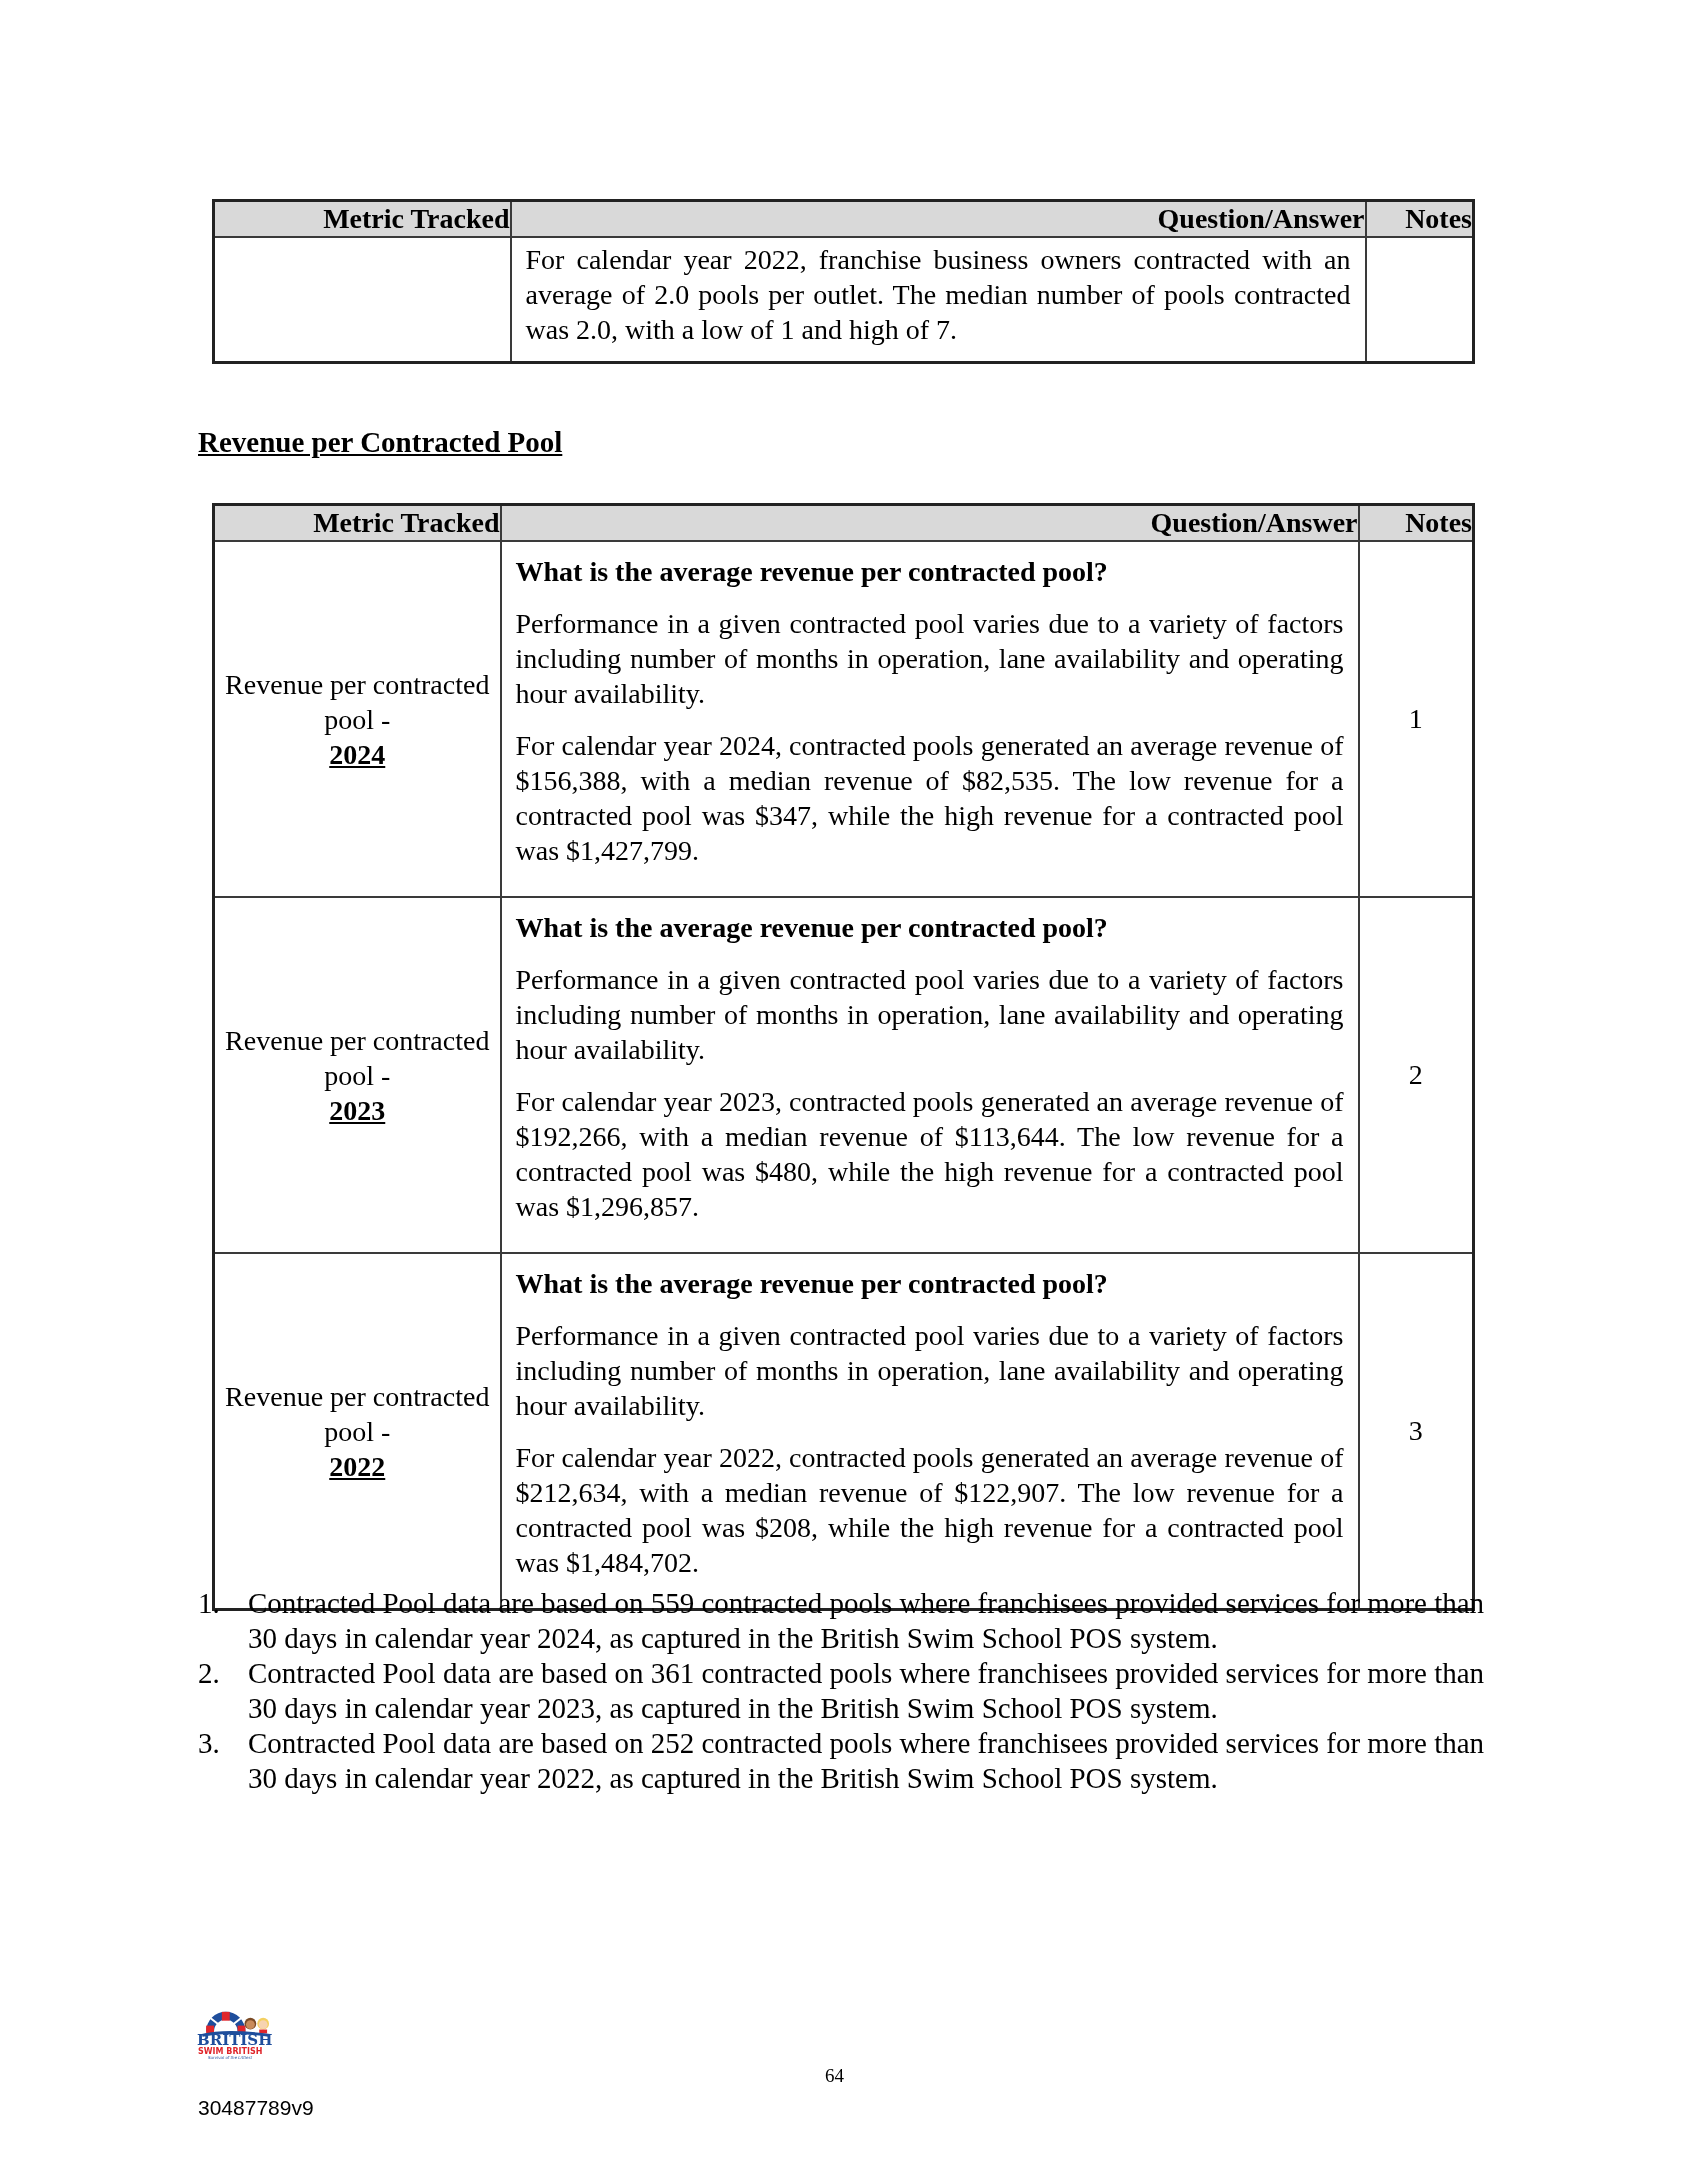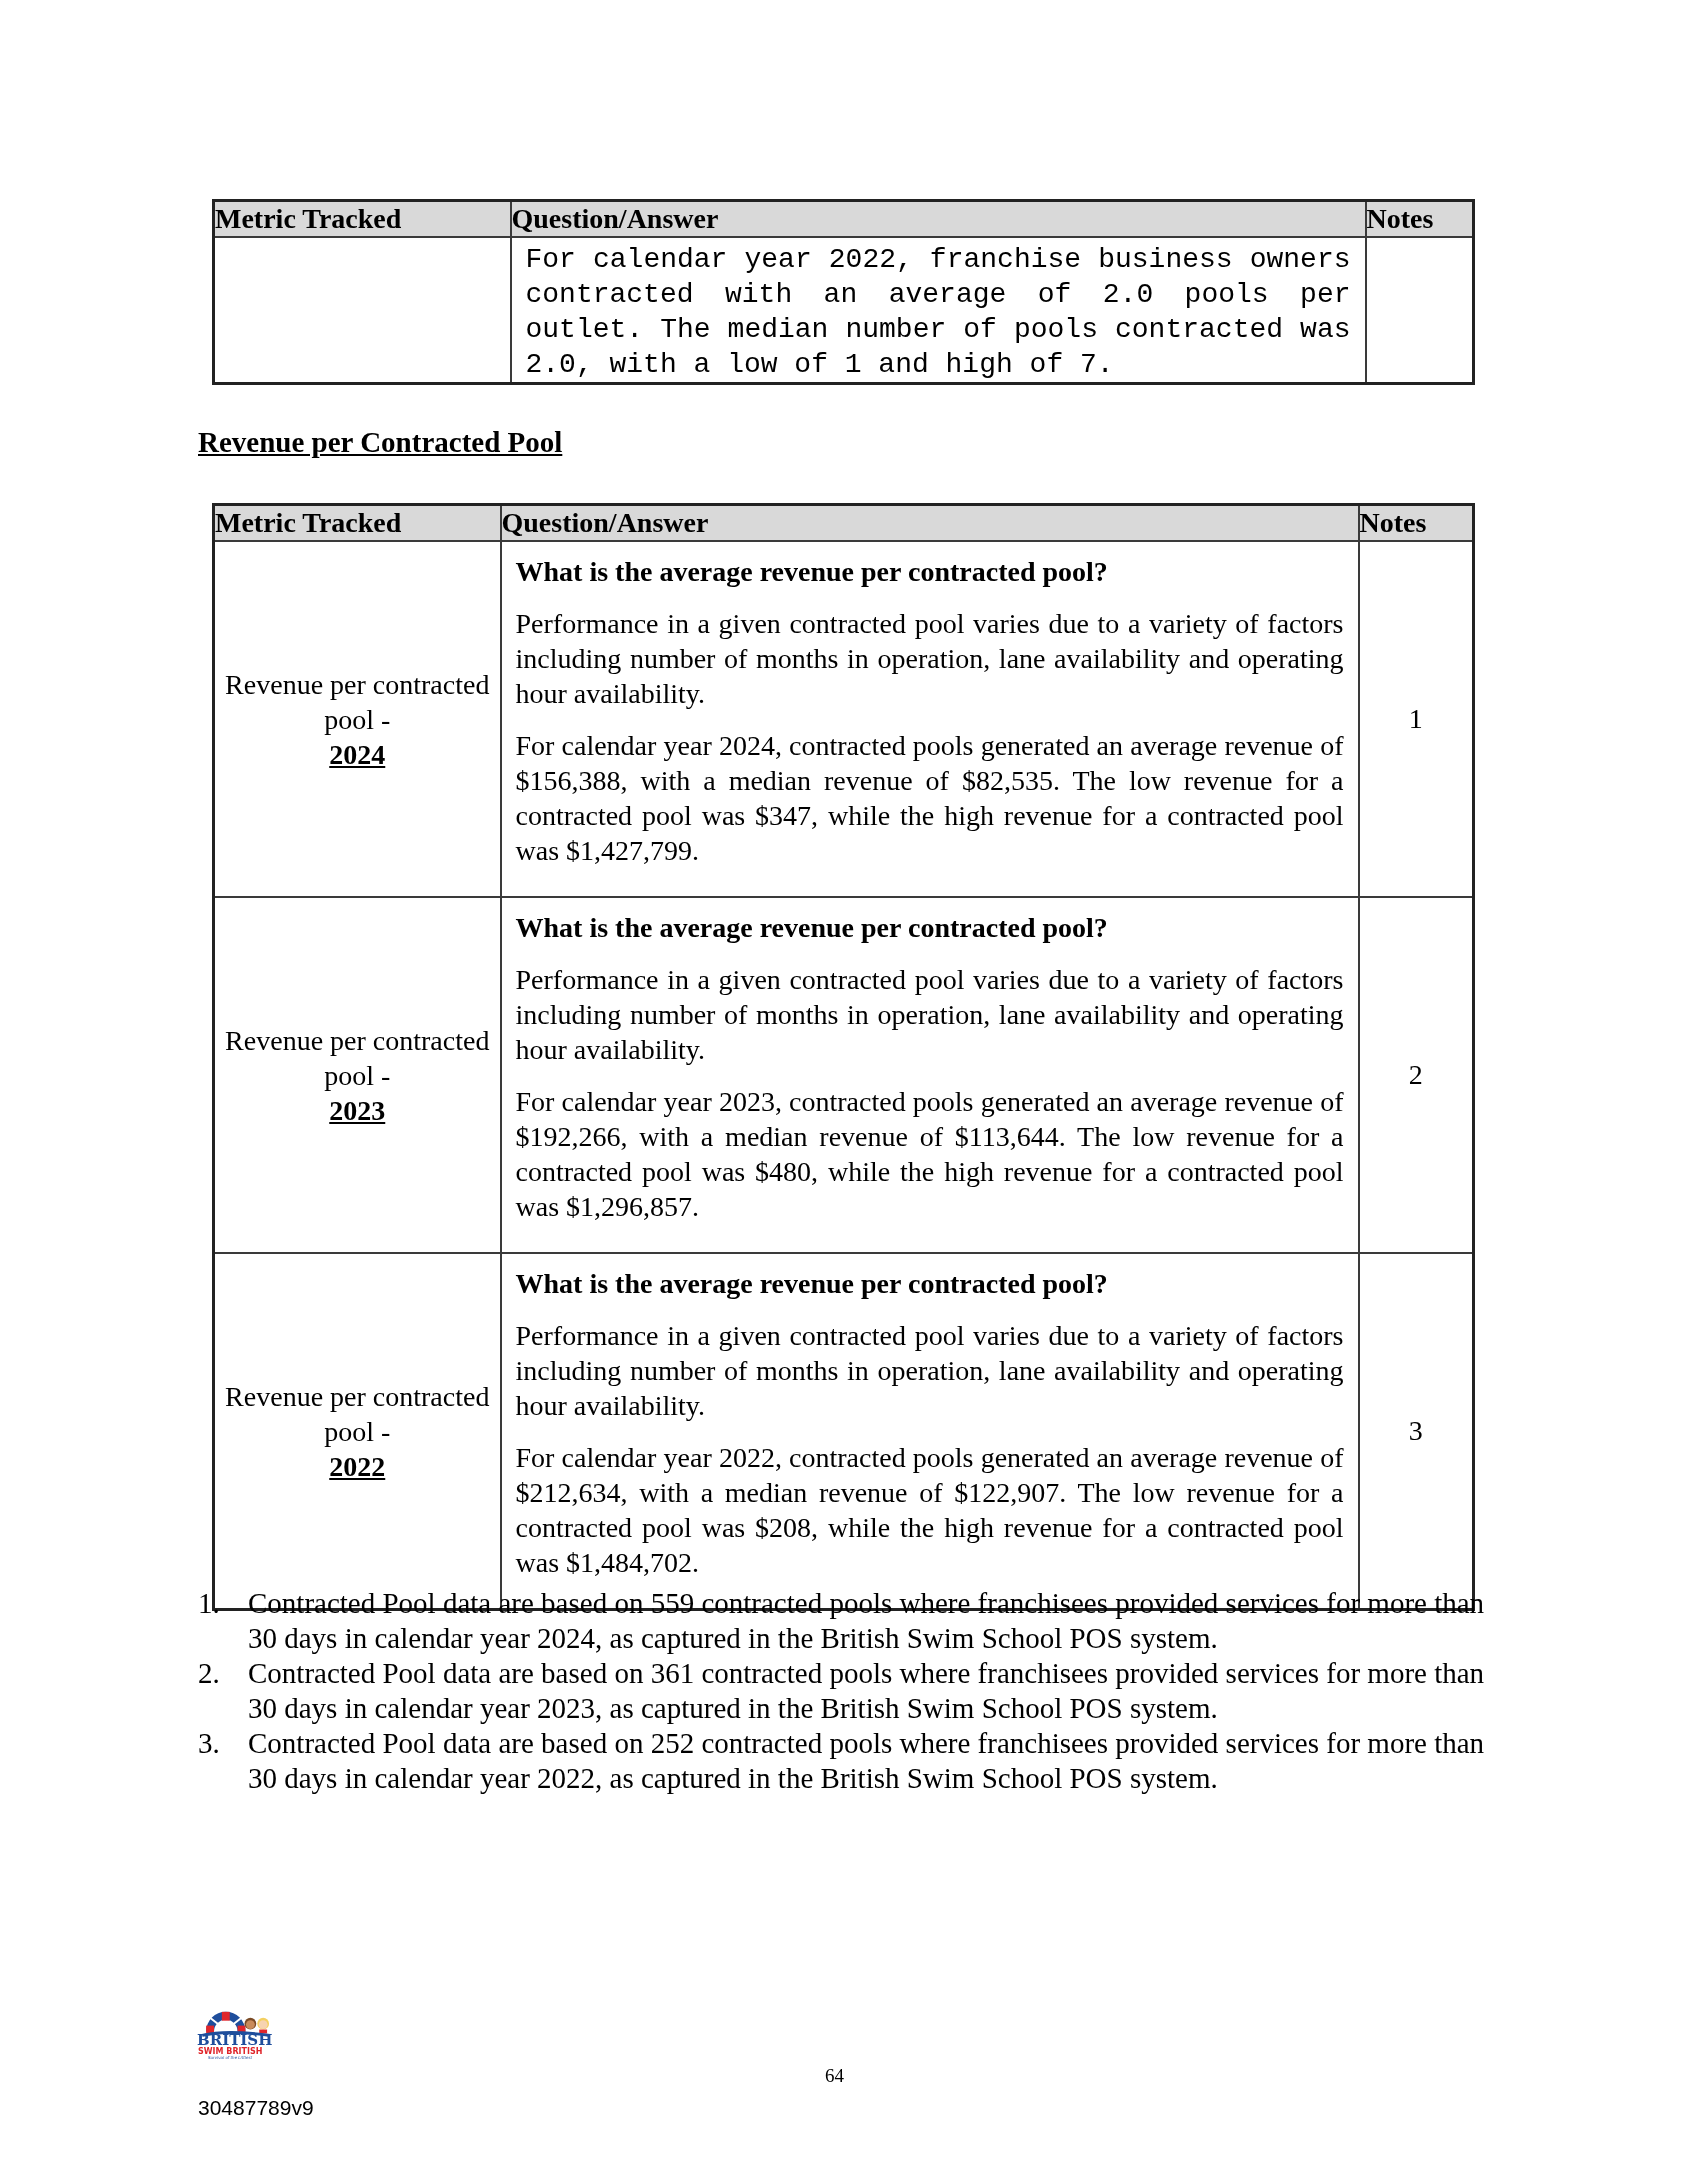--- a/index.html
+++ b/index.html
@@ -3,26 +3,26 @@
 <meta charset="utf-8">
 <style>
   html, body { margin: 0; padding: 0; background: #ffffff; }
   body { width: 1683px; height: 2178px; position: relative; overflow: hidden;
          font-family: "Liberation Serif", "DejaVu Serif", serif; color: #000; }
 
   table.doc-table { position: absolute; left: 212px; width: 1260px;
     border-collapse: collapse; table-layout: fixed;
     font-family: "Liberation Serif", serif; font-size: 28px; }
   table.doc-table th, table.doc-table td { border: 2px solid #3a3a3a; padding: 0; }
-  table.doc-table th { background: #d9d9d9; font-weight: bold; text-align: left;
+  table.doc-table th { background: #d9d9d9; font-weight: bold; text-align: right;
     height: 34px; line-height: 34px; font-size: 28px; }
   table.doc-table { border: 3px solid #222; }
 
   #table1 { top: 199px; }
-  #table1 td { height: 119px; vertical-align: top; font-family: Liberation Mono, monospace; }
+  #table1 td { height: 119px; vertical-align: top; }
   #table1 .qa { padding: 4px 14px 0 14px; line-height: 35px; text-align: justify; text-align-last: left; }
 
   #table2 { top: 503px; }
   #table2 td { height: 342px; }
   #table2 td.metric { text-align: center; vertical-align: middle; line-height: 35px; }
   #table2 td.metric u { font-weight: bold; }
   #table2 td.qa { vertical-align: top; padding: 12px 14px 0 14px; }
   #table2 td.note { text-align: center; vertical-align: middle; }
   .q-title { font-weight: bold; line-height: 35px; margin: 0 0 17px 0; }
   .q-para { line-height: 35px; margin: 0 0 17px 0; text-align: justify; text-align-last: left; }

